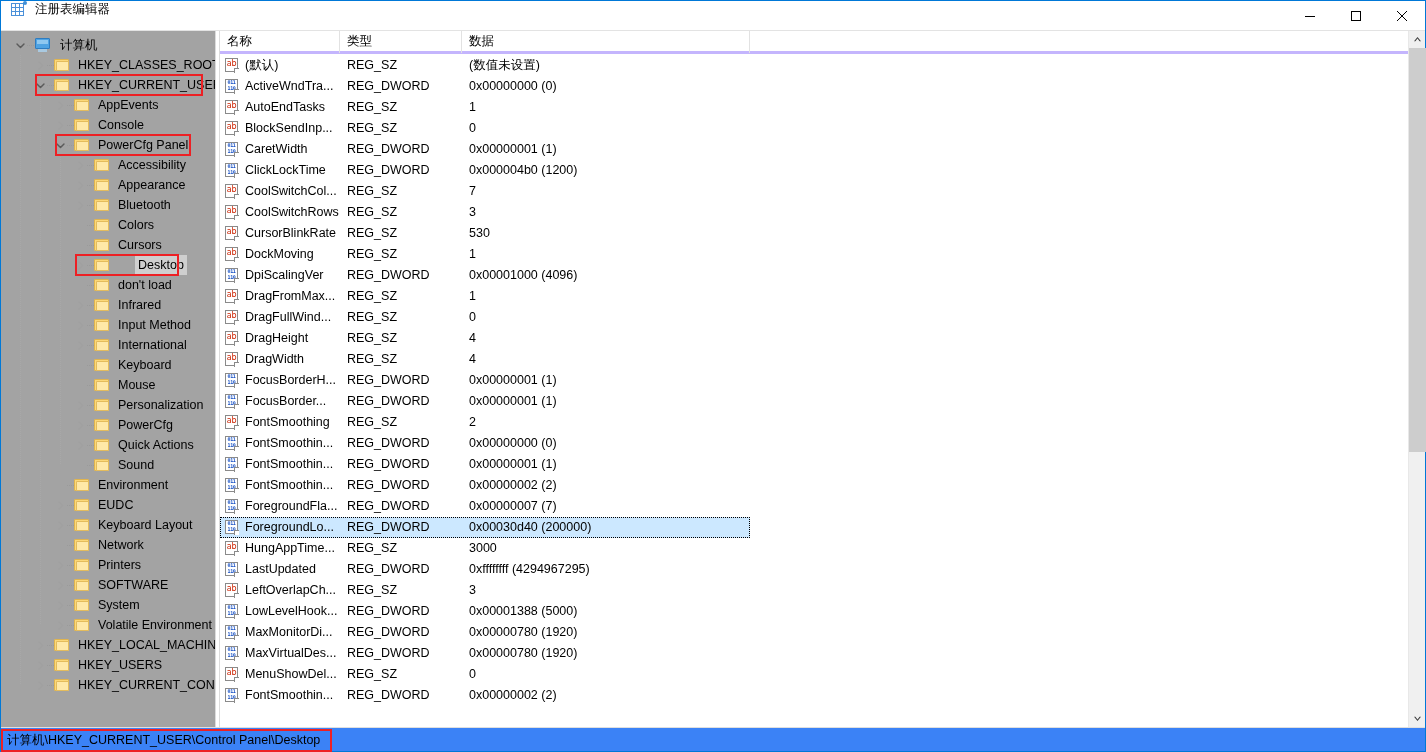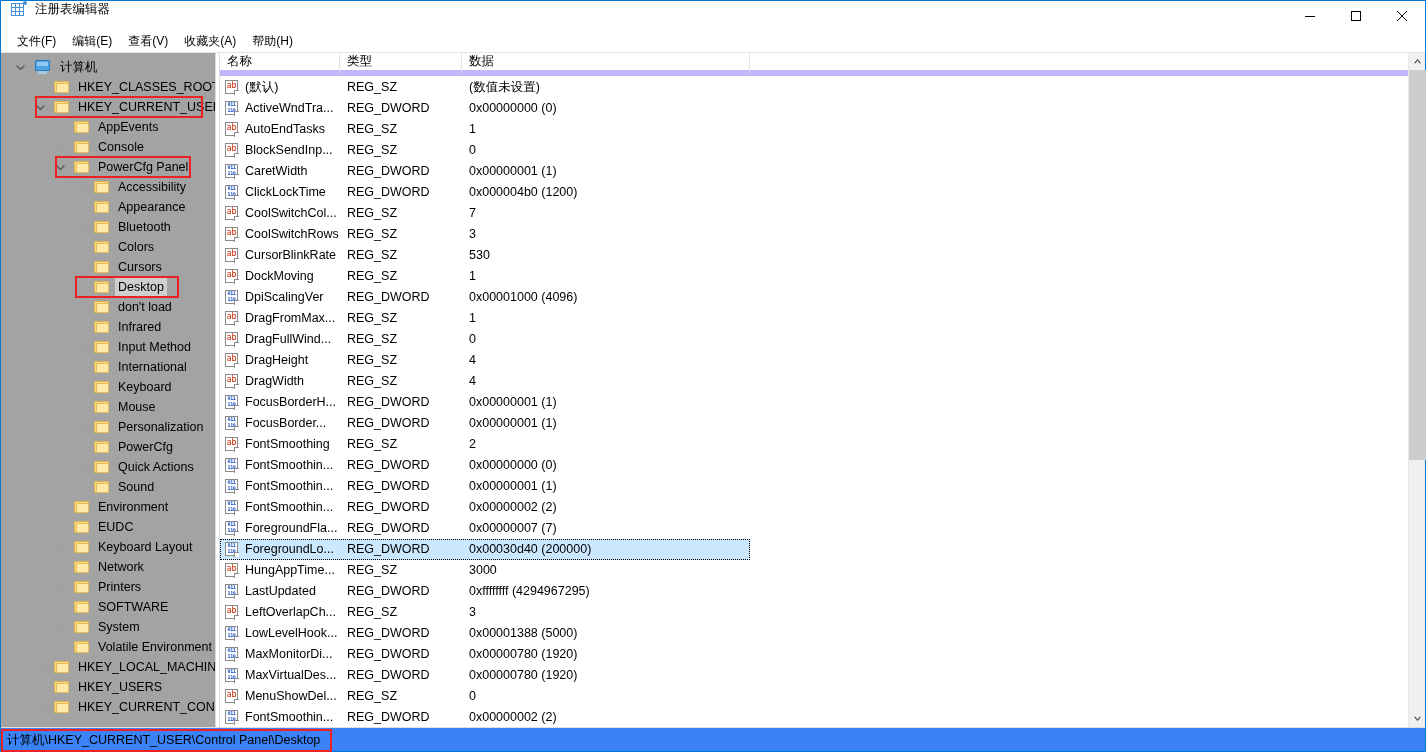--- a/index.html
+++ b/index.html
@@ -144,20 +144,21 @@
     content:''; position:absolute; left:1px; top:1px; right:1px; height:4px;
     background:#8fc8f0;
   }
   .pcicon .base {
     position:absolute; left:4px; top:11px; width:9px; height:3px; background:#a9c9e0;
   }
   .tlabel { padding: 0 3px; }
   .trow.selected .tlabel {
     background: #cfcfcf;
     color: #000;
+    margin-left: 20px;
   }
   .annot {
     position: absolute;
     border: 2px solid #ed2024;
     pointer-events: none;
     z-index: 30;
   }
 
   
   #splitter {
@@ -173,21 +174,21 @@
     display: flex; flex-direction: column;
     background: #ffffff;
     min-width: 0;
     position: relative;
     overflow: hidden;
   }
   #listheader {
     height: 23px; min-height: 23px;
     display: flex; align-items: center;
     background: #ffffff;
-    border-bottom: 6px solid #c4b5fd;
+    border-bottom: 3px solid #c4b5fd;
     font-size: 12.5px;
   }
   .hcell {
     height: 23px; line-height: 23px;
     padding-left: 7px;
     border-right: 1px solid #e2e2e2;
     overflow: hidden; white-space: nowrap;
   }
   .c-name { width: 120px; min-width:120px; }
   .c-type { width: 122px; min-width:122px; }
@@ -315,27 +316,20 @@
       </div>
       <div class="winbtn">
         <svg width="12" height="12" viewBox="0 0 12 12">
             <line x1="1" y1="1" x2="11" y2="11" stroke="#000" stroke-width="1"></line>
             <line x1="11" y1="1" x2="1" y2="11" stroke="#000" stroke-width="1"></line>
           </svg>
       </div>
     </div>
   </div>
 
-  <div id="menubar">
-    <div class="menu-item"><span>文件(F)</span></div>
-    <div class="menu-item"><span>编辑(E)</span></div>
-    <div class="menu-item"><span>查看(V)</span></div>
-    <div class="menu-item"><span>收藏夹(A)</span></div>
-    <div class="menu-item"><span>帮助(H)</span></div>
-  </div>
 
   <div id="body">
 
     <div id="treepane">
         <div class="trow">
           <div style="width: 12px; height: 20px; flex: 0 0 auto;"></div>
           <div class="chev">
             <svg width="9" height="9" viewBox="0 0 9 9">
               <path d="M1 3 L4.5 6.6 L8 3" fill="none" stroke="#5b5b5b" stroke-width="1.4" stroke-linecap="round" stroke-linejoin="round"></path>
             </svg>

